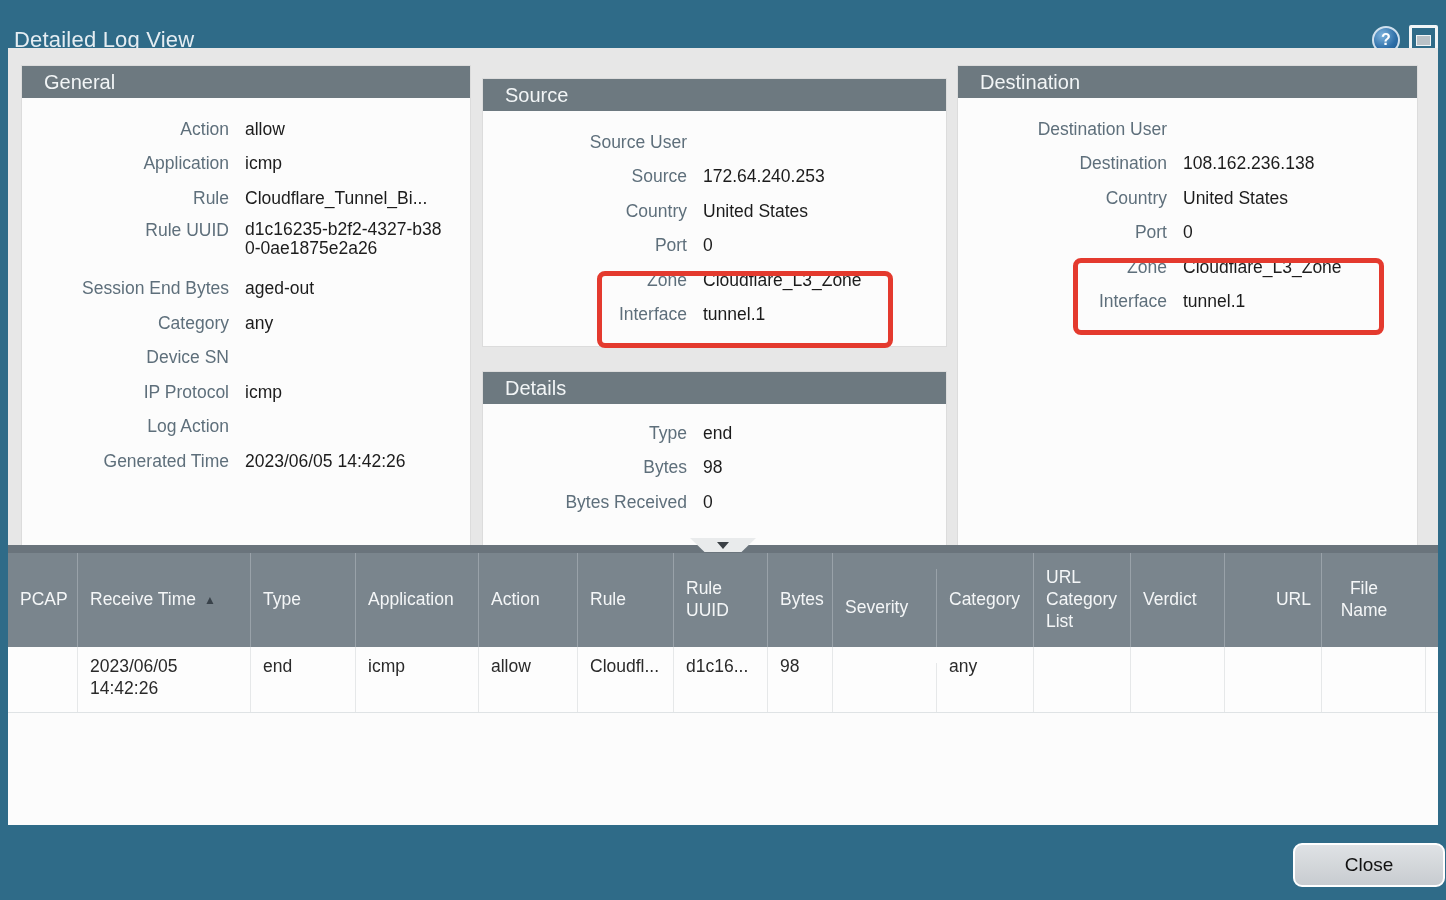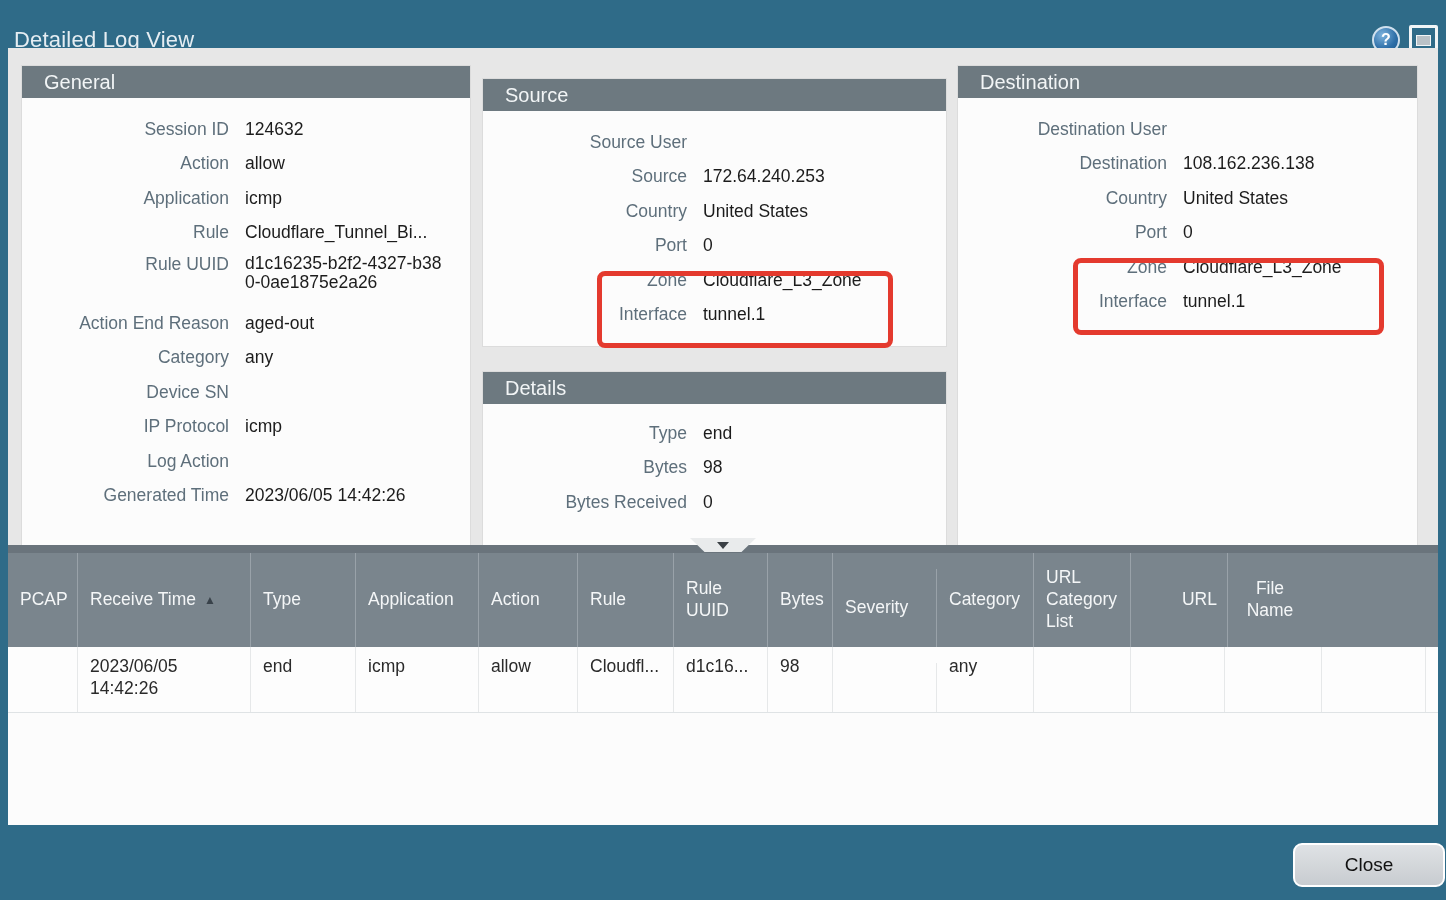--- a/index.html
+++ b/index.html
@@ -82,41 +82,37 @@
         </div>
     </div>
   </div>
 
   <div class="upper">
 
     <section class="panel p-general">
       <header>General</header>
       <div class="pbody">
         <div class="row">
-            <span class="lbl">Session ID</span>
-            <span class="val">124632</span>
-          </div>
-        <div class="row">
             <span class="lbl">Action</span>
             <span class="val">allow</span>
           </div>
         <div class="row">
             <span class="lbl">Application</span>
             <span class="val">icmp</span>
           </div>
         <div class="row">
             <span class="lbl">Rule</span>
             <span class="val">Cloudflare_Tunnel_Bi...</span>
           </div>
         <div class="row tall">
             <span class="lbl">Rule UUID</span>
             <span class="val">d1c16235-b2f2-4327-b380-0ae1875e2a26</span>
           </div>
         <div class="row">
-            <span class="lbl">Action End Reason</span>
+            <span class="lbl">Session End Bytes</span>
             <span class="val">aged-out</span>
           </div>
         <div class="row">
             <span class="lbl">Category</span>
             <span class="val">any</span>
           </div>
         <div class="row">
             <span class="lbl">Device SN</span>
             <span class="val"></span>
           </div>
@@ -251,20 +247,23 @@
           <span>Bytes</span>
         </div>
       <div class="th c8">
           <span>Severity</span>
         </div>
       <div class="th c9">
           <span>Category</span>
         </div>
       <div class="th c10">
           <span>URL Category List</span>
+        </div>
+      <div class="th c11">
+          <span>Verdict</span>
         </div>
       <div class="th c12">
           <span>URL</span>
         </div>
       <div class="th c13">
           <span>File Name</span>
         </div>
     </div>
     <div class="trow">
       <div class="td c0"></div>

